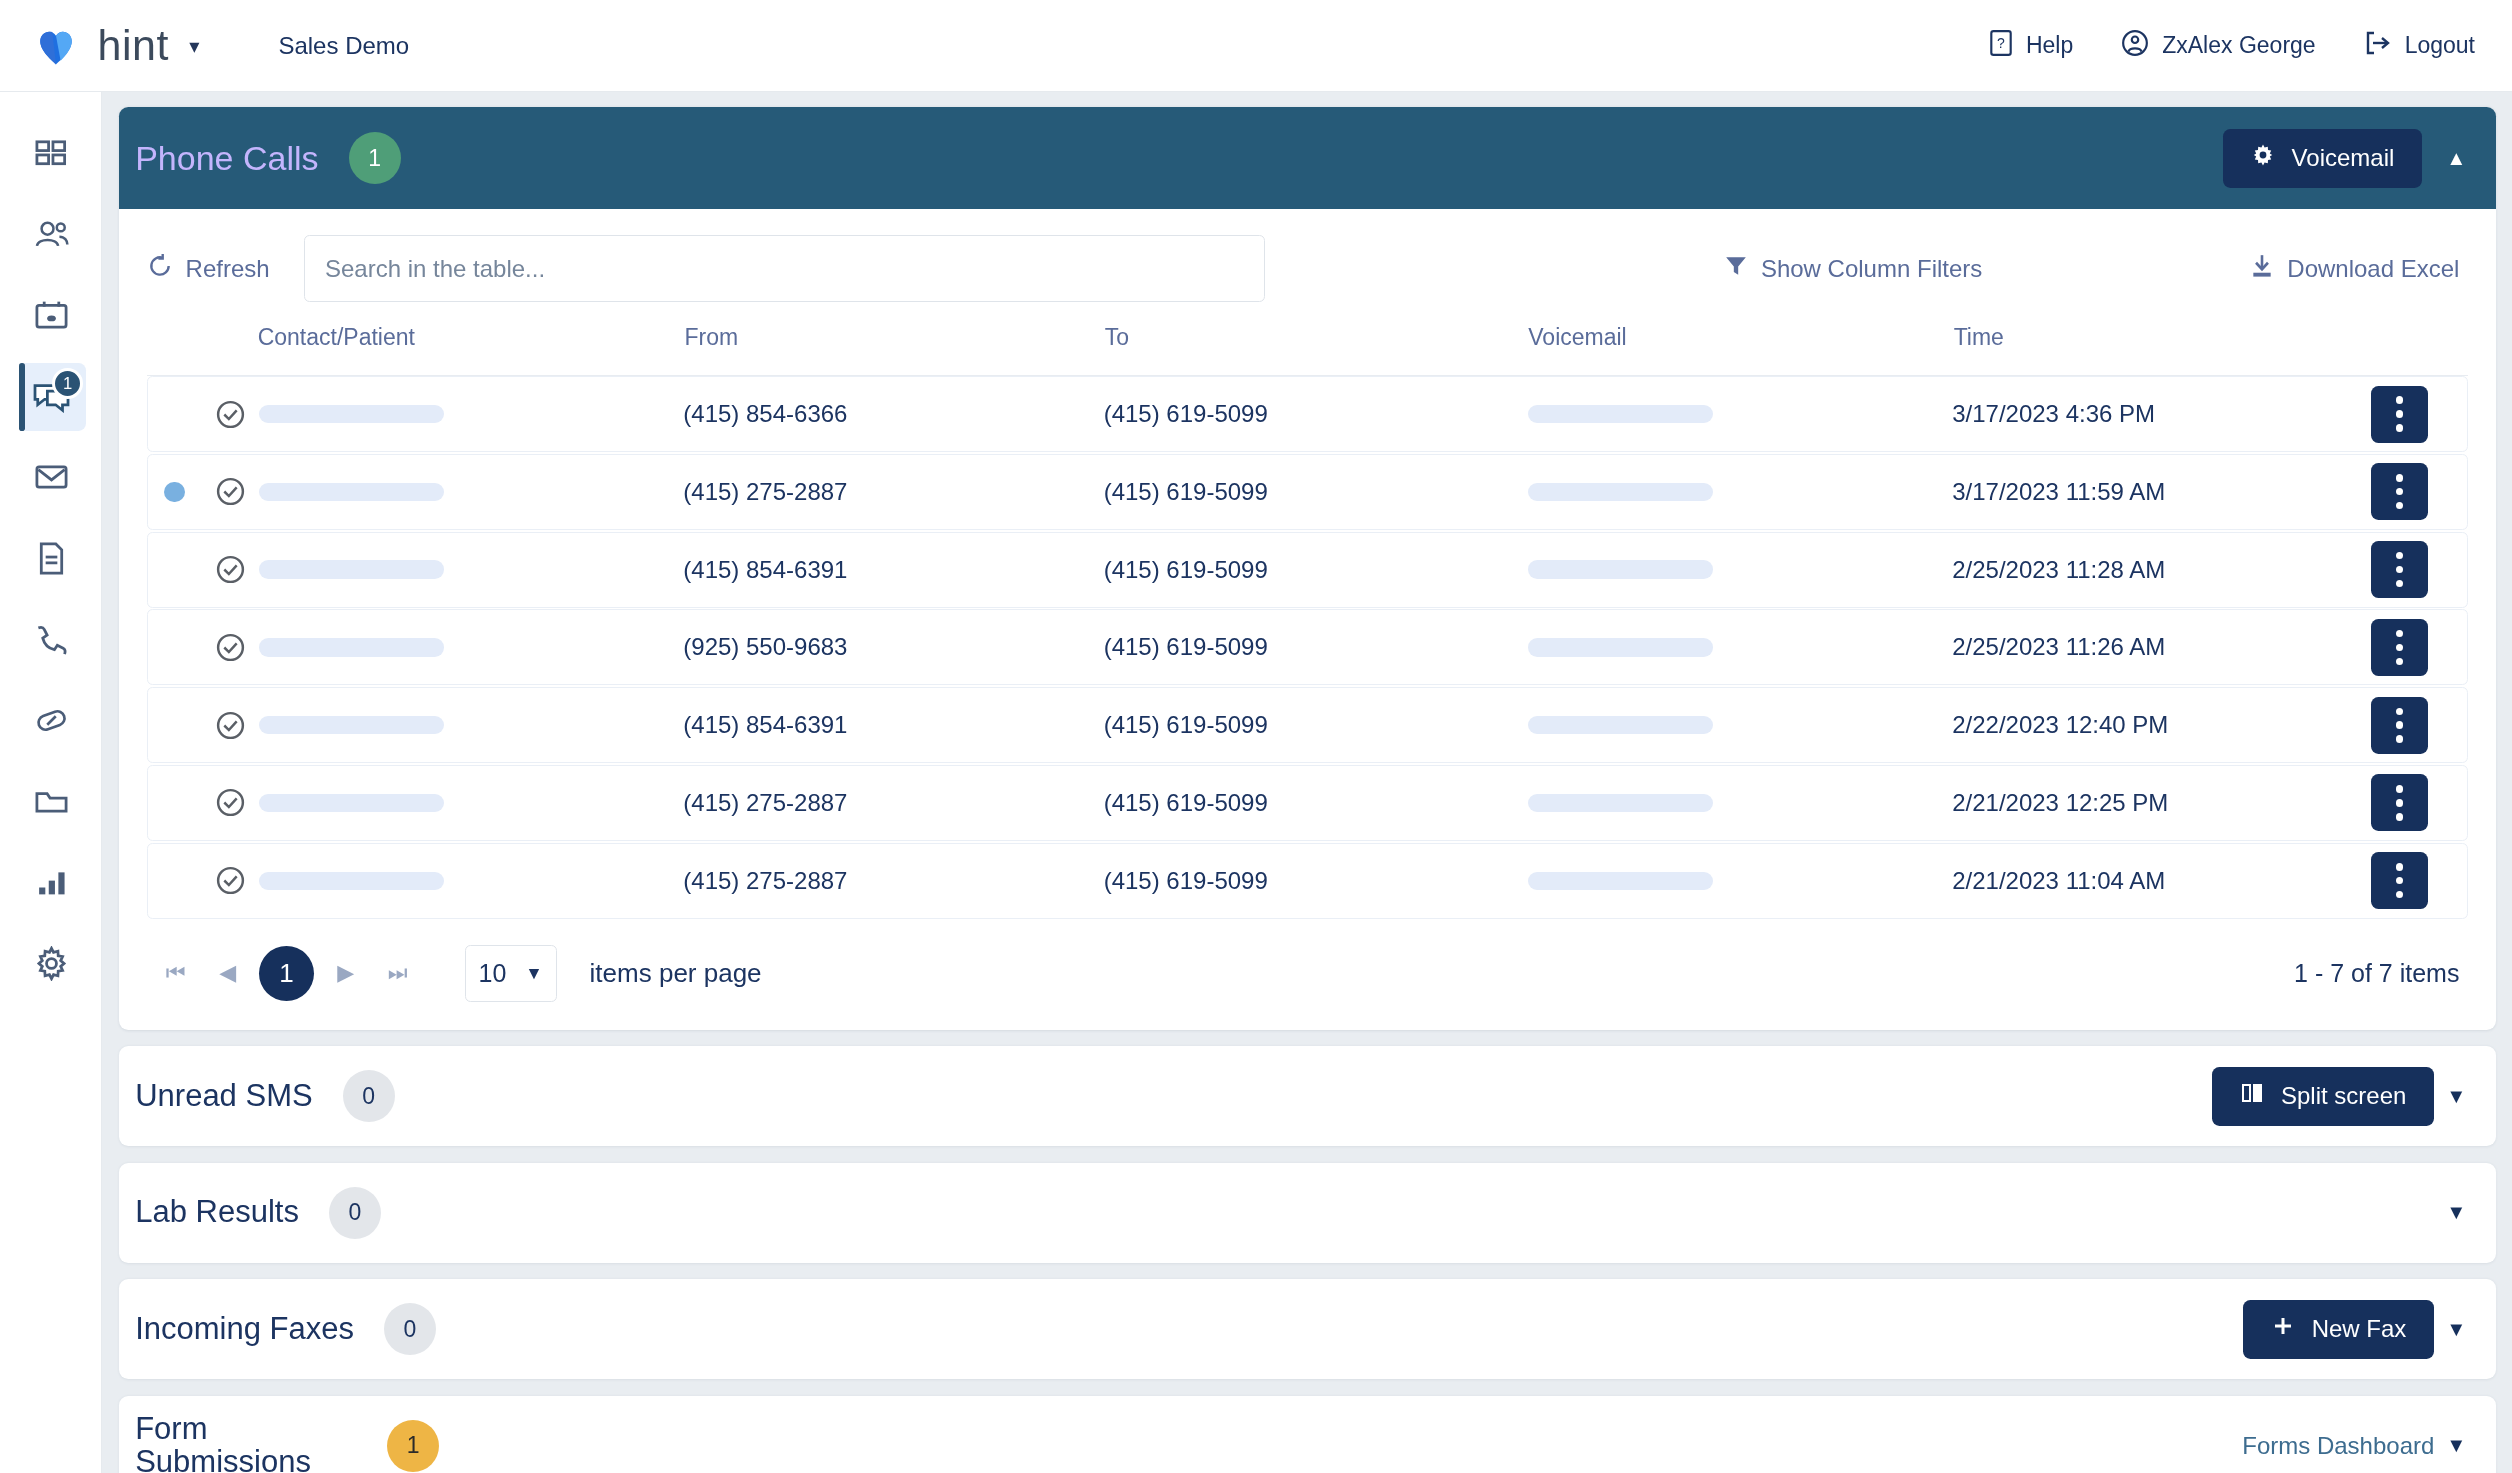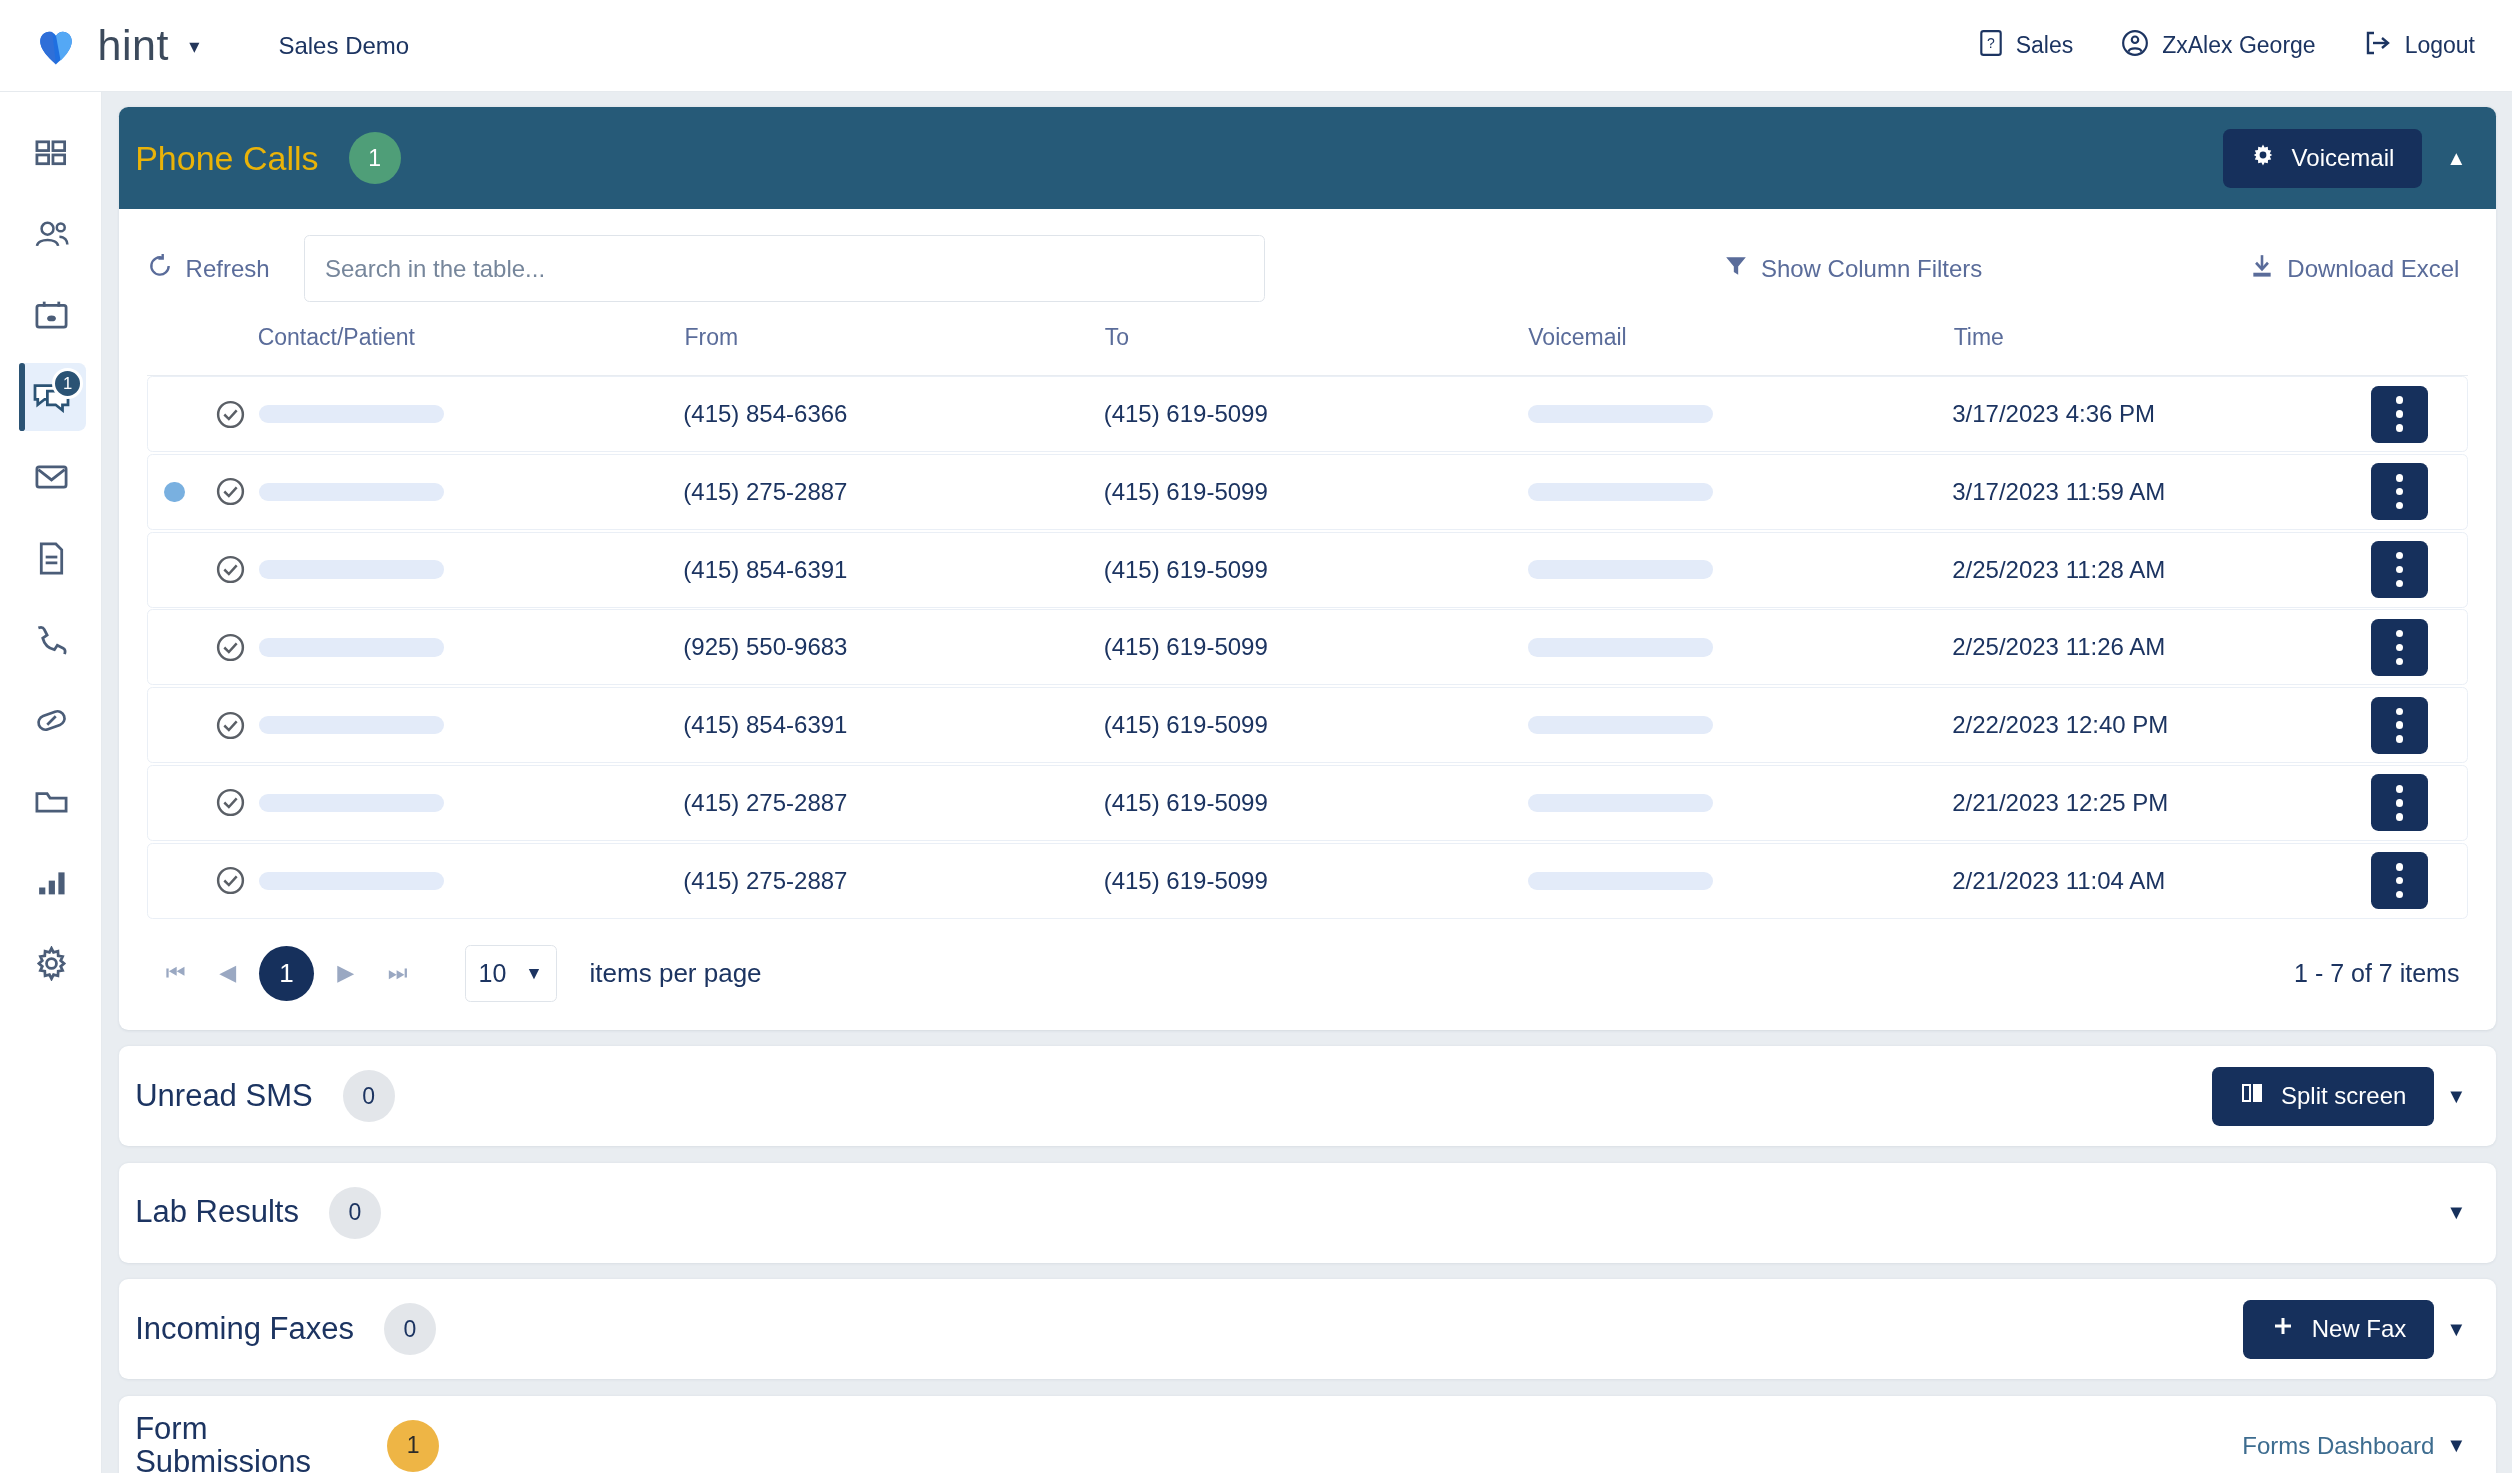--- a/index.html
+++ b/index.html
@@ -90,21 +90,21 @@
   .panel {
     background: #ffffff;
     border-radius: 9.2px;
     box-shadow: 0 0.9px 2.8px rgba(40,60,90,.10);
   }
   .panel-header {
     height: 102px; background: #265a78;
     border-radius: 9.2px 9.2px 0 0;
     display: flex; align-items: center; padding: 0 30px 0 16.6px;
   }
-  .panel-title { font-size: 34px; color: #eab308; font-weight: 400; }
+  .panel-title { font-size: 34px; color: #c4b5fd; font-weight: 400; }
   .count-badge {
     width: 52px; height: 52px; border-radius: 50%;
     display: flex; align-items: center; justify-content: center;
     font-size: 23px; margin-left: 30px;
   }
   .badge-green { background: #4f9e78; color: #fff; }
   .badge-grey  { background: #e3e6ea; color: #1c3461; }
   .badge-amber { background: #efb martech; }
   .badge-amber { background: #eeb council; }
   .badge-amber { background: #eeb545; color: #2a2a2a; }
@@ -241,21 +241,21 @@
 
   <div class="topbar-right">
 
     <div class="topbar-item">
       <span>
         <svg width="24" height="28" viewBox="0 0 22 26" fill="none" stroke="#1c3461" stroke-width="2" style="font-size:25px">
           <rect x="2" y="2" width="18" height="22" rx="2"></rect>
           <text x="11" y="18" font-size="13" fill="#1c3461" stroke="none" text-anchor="middle" font-family="Liberation Sans">?</text>
         </svg>
       </span>
-      <span>Sales</span>
+      <span>Help</span>
     </div>
 
     <div class="topbar-item">
       <span>
         <svg width="28" height="28" viewBox="0 0 26 26" fill="none" stroke="#1c3461" stroke-width="2">
           <circle cx="13" cy="13" r="11"></circle>
             <circle cx="13" cy="10" r="3"></circle>
           <path d="M7 21 C8 17, 18 17, 19 21"></path>
         </svg>
       </span>

